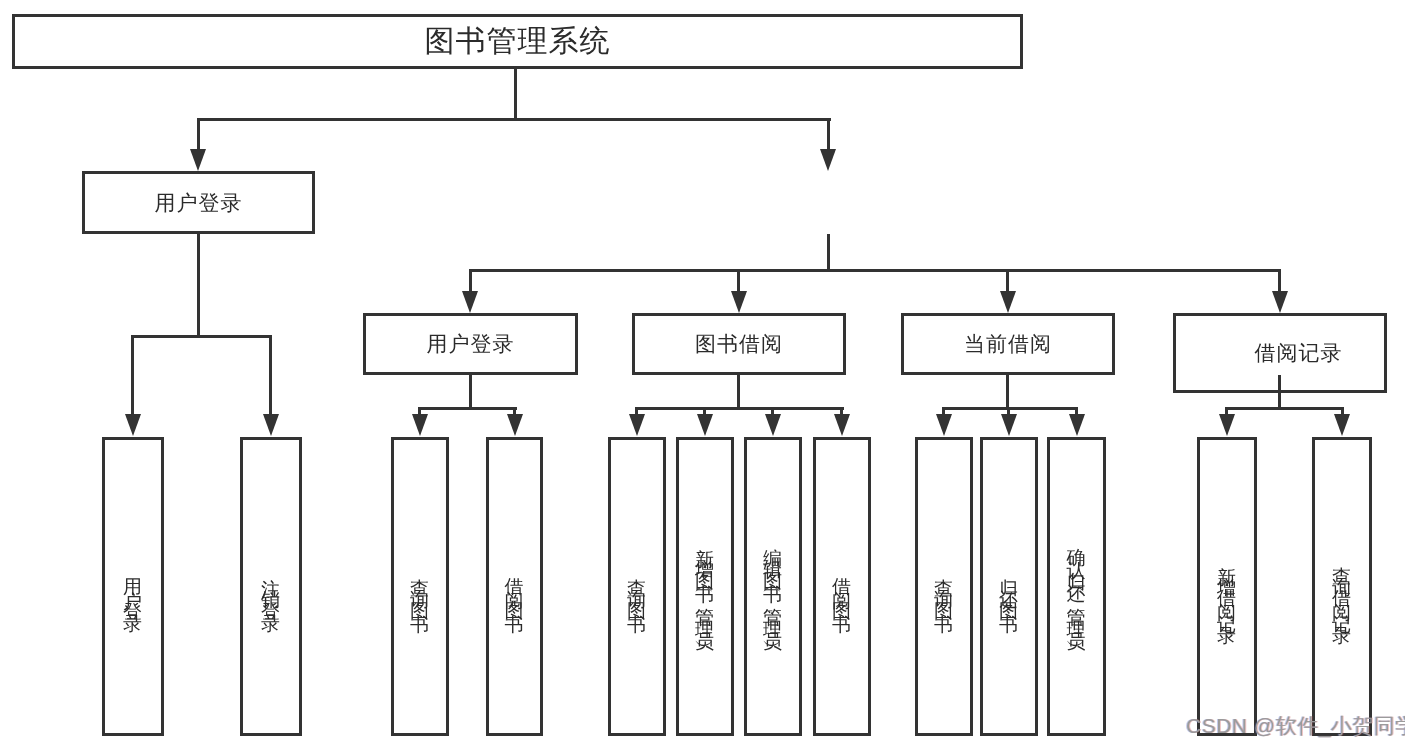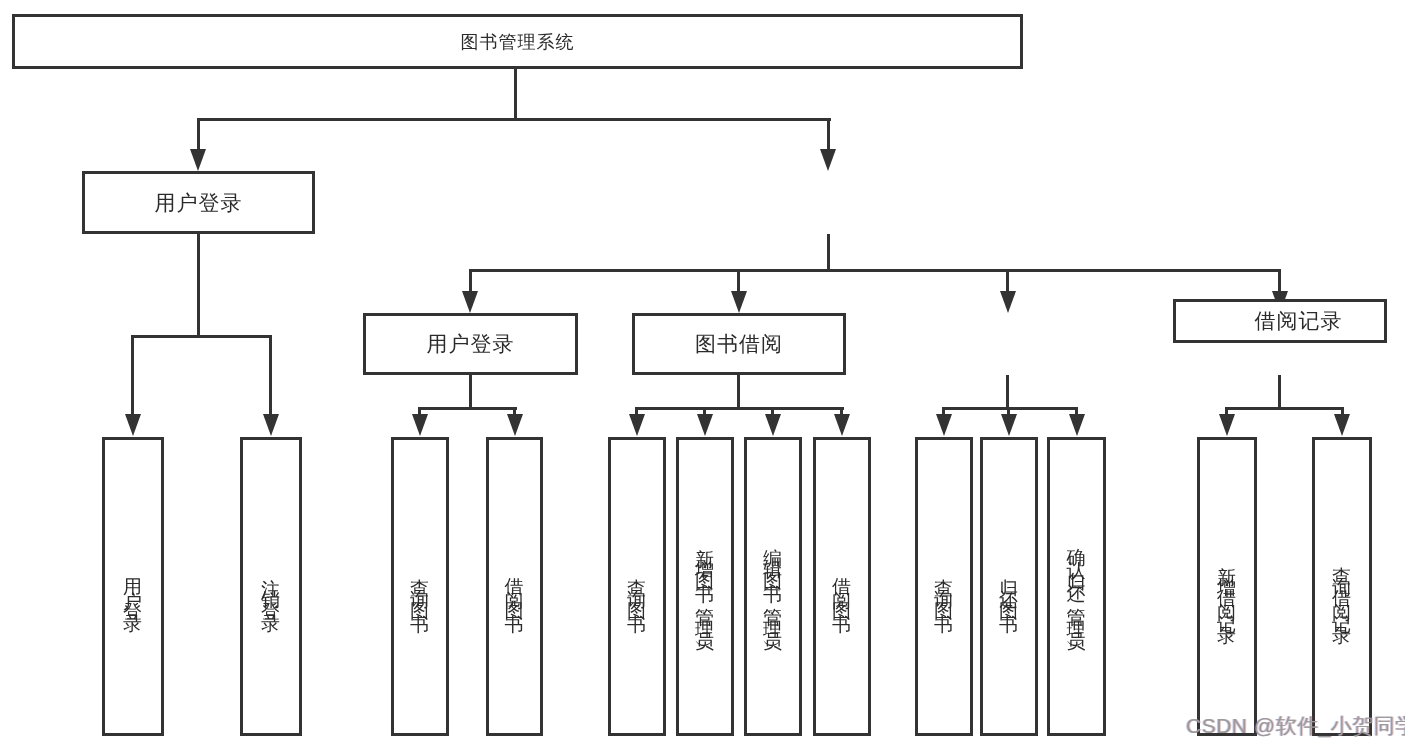--- a/index.html
+++ b/index.html
@@ -23,21 +23,21 @@
     border: 3px solid var(--line);
     background: var(--background);
     display: flex;
     align-items: center;
     justify-content: center;
     color: var(--text);
     font-size: 21px;
     letter-spacing: 1px;
     text-align: center;
   }
-  .root-box { font-size: 18px; }
+  .root-box { font-size: 30px; }
   .leaf {
     top: 437px;
     height: 299px;
     border-width: 3px;
   }
   .vtext {
     writing-mode: vertical-rl;
     text-orientation: mixed;
     font-size: 19px;
     letter-spacing: 12px;
@@ -103,21 +103,24 @@
   <div class="arr" style="left:731px; top:291px;"></div>
   <div class="arr" style="left:1000px; top:291px;"></div>
   <div class="arr" style="left:1272px; top:291px;"></div>
 
   <div class="box" style="left:363px; top:313px; width:215px; height:62px;">
     <span>用户登录</span>
   </div>
   <div class="box" style="left:632px; top:313px; width:214px; height:62px;">
     <span>图书借阅</span>
   </div>
-  <div class="box" style="left:1173px; top:299px; width:214px; height:44px;padding-left:37px;">
+  <div class="box" style="left:901px; top:313px; width:214px; height:62px;">
+    <span>当前借阅</span>
+  </div>
+  <div class="box" style="left:1173px; top:313px; width:214px; height:80px;padding-left:37px;">
     <span>借阅记录</span>
   </div>
 
   <div class="vline" style="left:469px; top:375px; height:34px;"></div>
   <div class="hline" style="left:418px; top:407px; width:99px;"></div>
   <div class="vline" style="left:418px; top:407px; height:9px;"></div>
   <div class="vline" style="left:513px; top:407px; height:9px;"></div>
   <div class="arr" style="left:412px; top:414px;"></div>
   <div class="arr" style="left:507px; top:414px;"></div>
 

